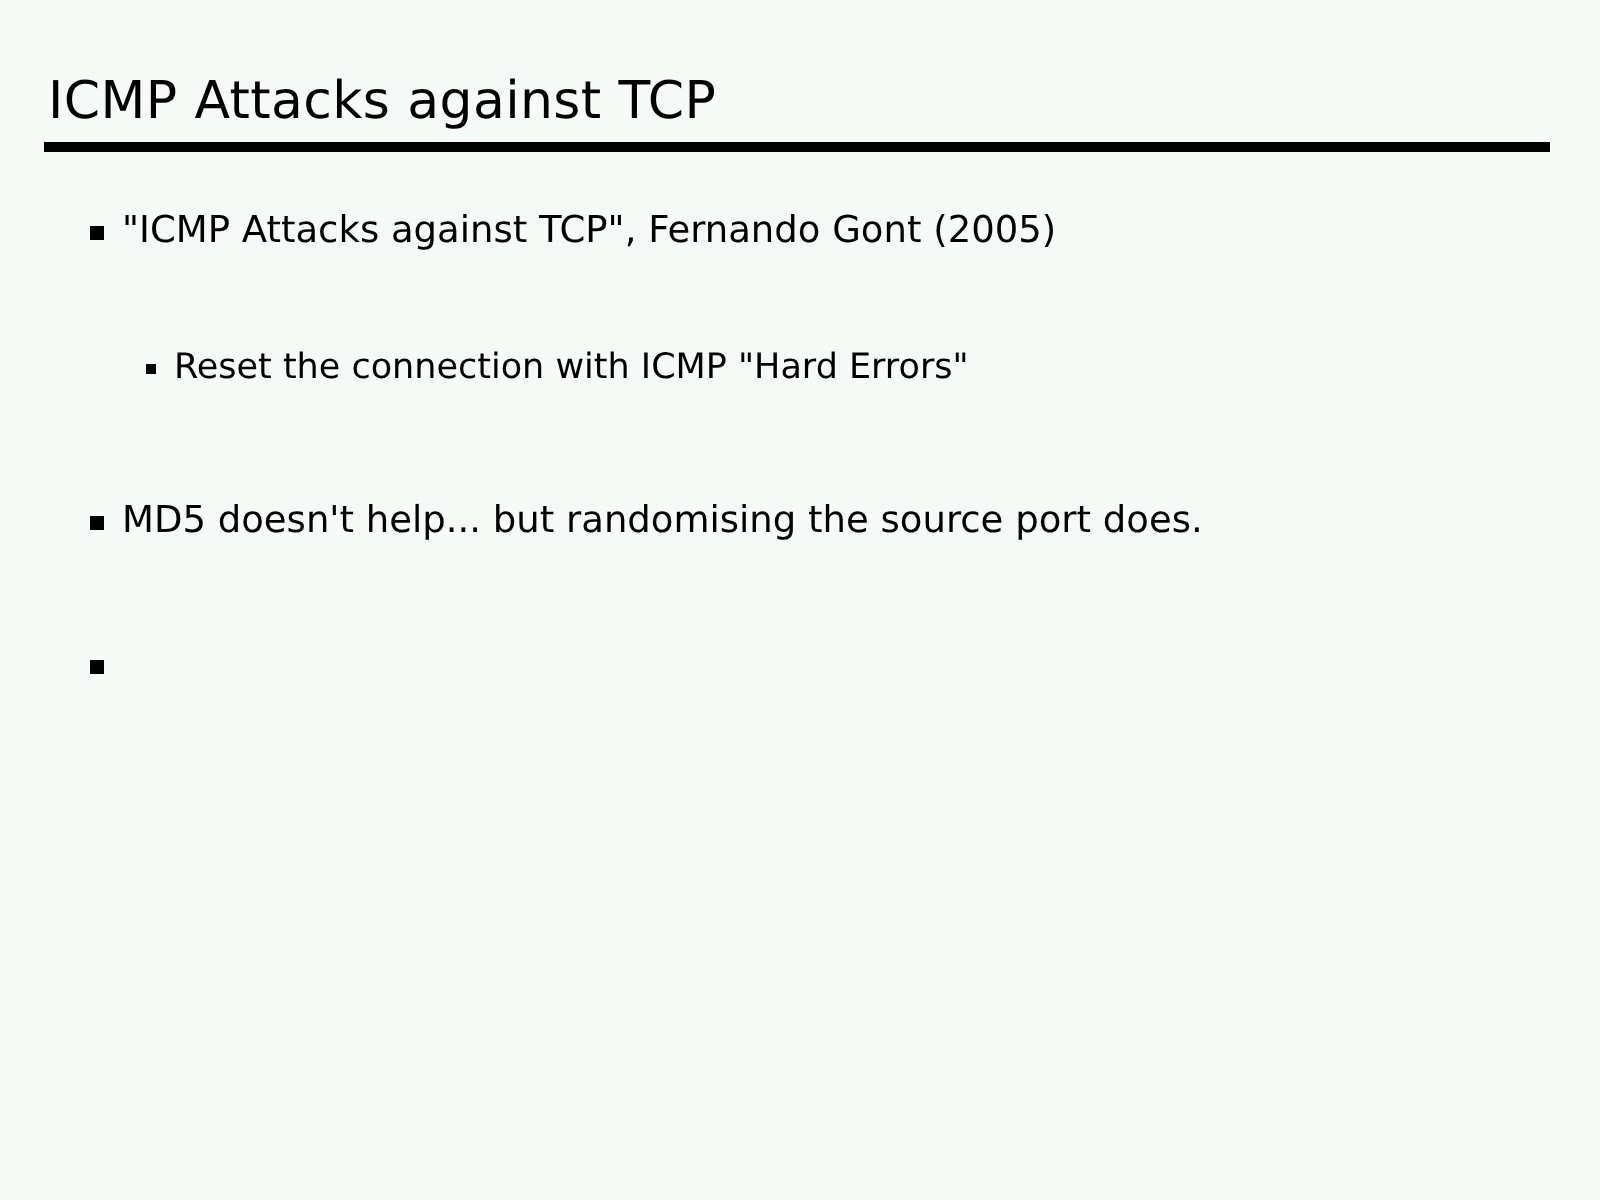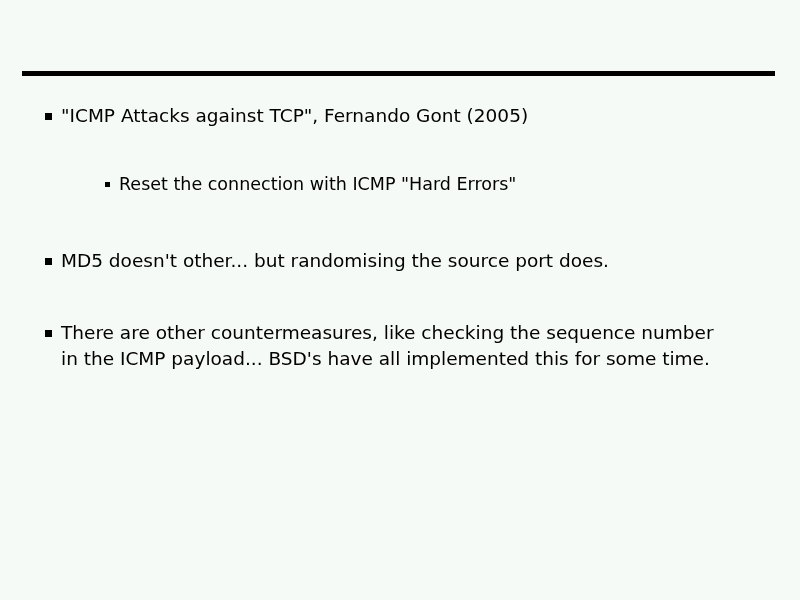--- a/index.html
+++ b/index.html
@@ -60,21 +60,20 @@
     padding-left: 61px;
     padding-right: 70px;
     font-size: 18.5px;
     line-height: 26px;
   }
   .bullet-row.lvl2 {
     padding-left: 87px;
     padding-right: 80px;
     font-size: 17.5px;
     line-height: 25px;
-    margin-left: 32px;
   }
 
   .marker {
     position: absolute;
     background: #000000;
   }
   .bullet-row.lvl1 > .marker {
     left: 45px;
     top: 10px;
     width: 7px;
@@ -96,20 +95,21 @@
   .gap-lvl1-to-sub { height: 43px; }
   .gap-sub-line    { height: 7px; }
   .gap-sub-to-lvl1 { height: 44px; }
   .gap-lvl1-lvl1   { height: 46px; }
 </style>
 </head>
 <body>
 
 <div class="slide">
 
+  <div class="slide-title">ICMP Attacks against TCP</div>
 
   <div class="title-rule"></div>
 
   <div class="body-area">
 
     <div class="bullet-row lvl1">
       <span class="marker"></span>
       <span class="bullet-text">"ICMP Attacks against TCP", Fernando Gont (2005)</span>
     </div>
 
@@ -120,24 +120,23 @@
       <span class="bullet-text">Reset the connection with ICMP "Hard Errors"</span>
     </div>
 
     <div class="gap-sub-line"></div>
 
 
     <div class="gap-sub-to-lvl1"></div>
 
     <div class="bullet-row lvl1">
       <span class="marker"></span>
-      <span class="bullet-text">MD5 doesn't other... but randomising the source port does.</span>
+      <span class="bullet-text">MD5 doesn't help... but randomising the source port does.</span>
     </div>
 
     <div class="gap-lvl1-lvl1"></div>
 
     <div class="bullet-row lvl1">
       <span class="marker"></span>
-      <span class="bullet-text">There are other countermeasures, like checking the sequence number in the ICMP payload... BSD's have all implemented this for some time.</span>
     </div>
 
   </div>
 </div>
 
 </body></html>

